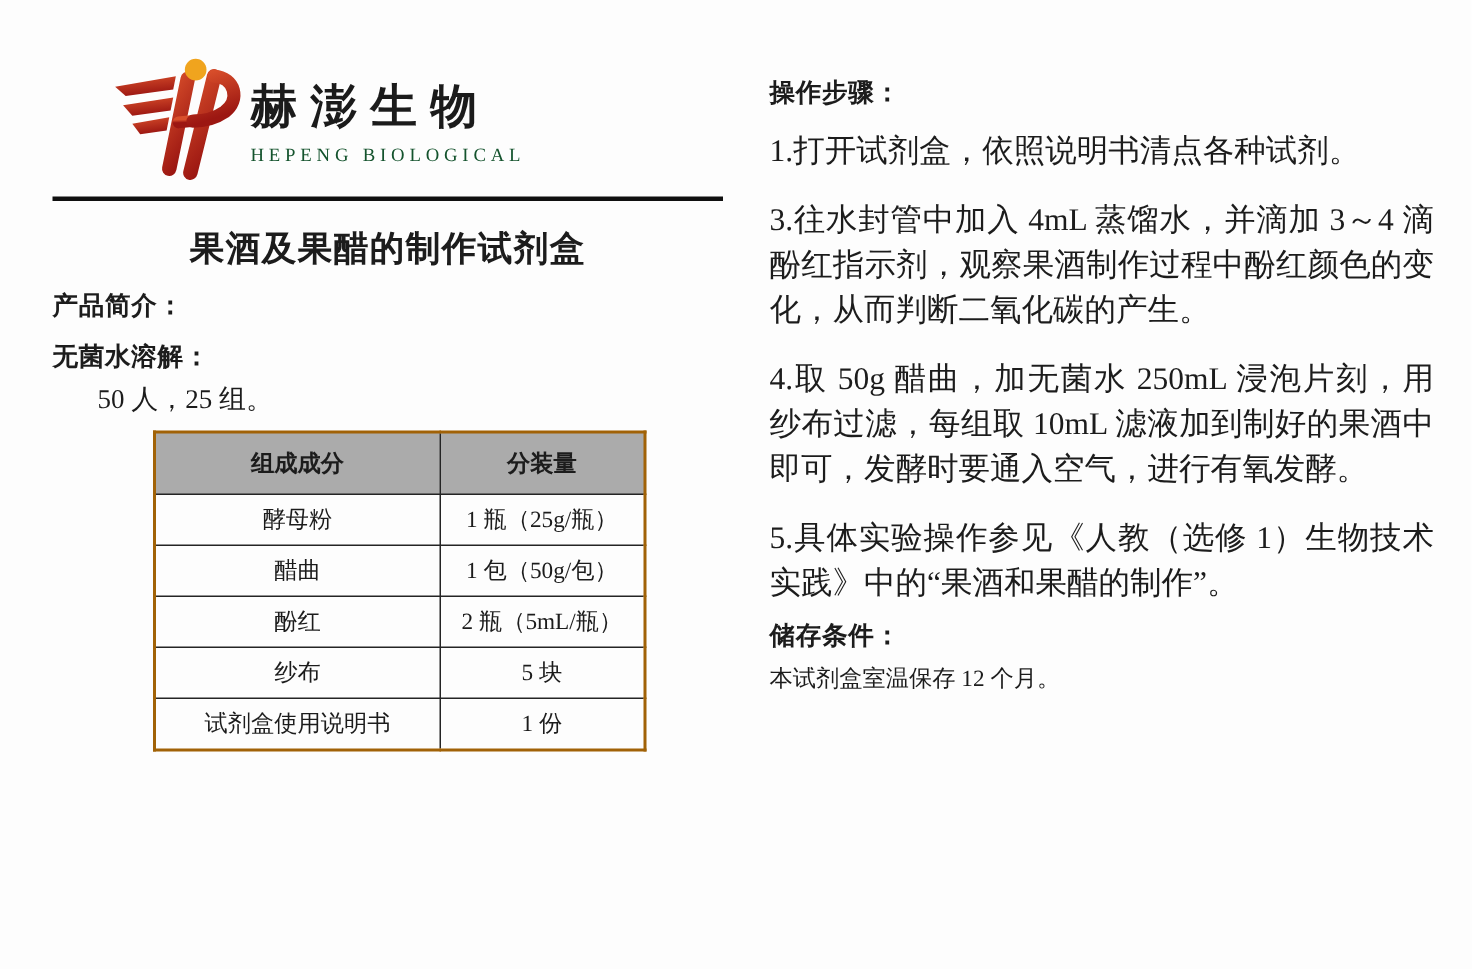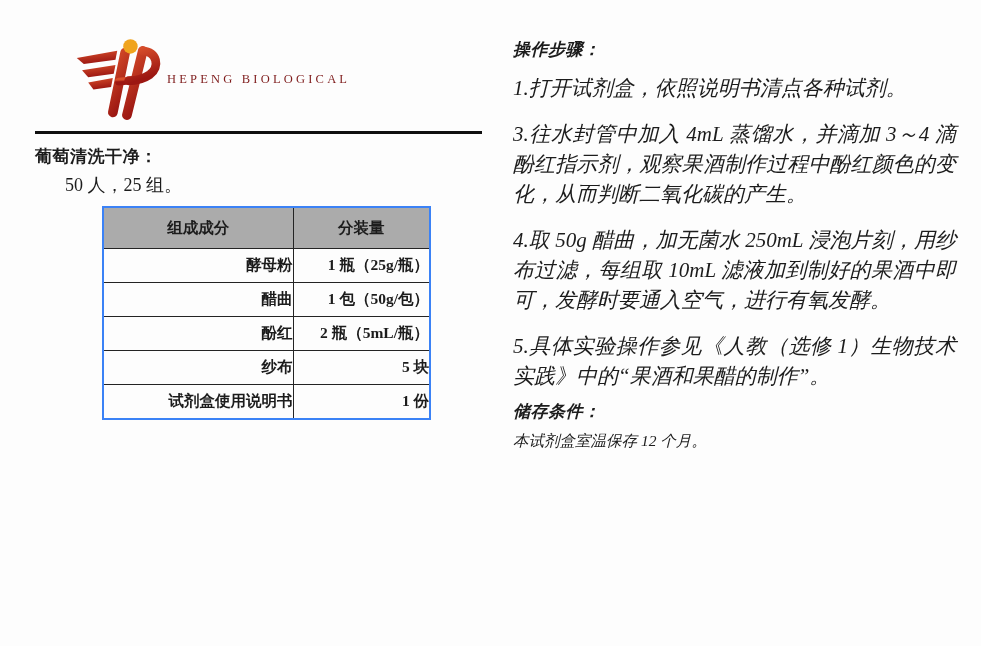--- a/index.html
+++ b/index.html
@@ -44,22 +44,22 @@
     font-size: 31px;
     font-weight: bold;
     letter-spacing: 9px;
     color: #1b1b1b;
     line-height: 34px;
     white-space: nowrap;
   }
   .brand-en {
     font-size: 12.5px;
     letter-spacing: 3.2px;
-    color: #7f1d1d;
-    margin-top: 18px;
+    color: #14532d;
+    margin-top: 8px;
     white-space: nowrap;
   }
   .rule {
     height: 3px;
     background: #101010;
     margin-top: 11px;
     width: 447px;
   }
   .doc-title {
     text-align: center;
@@ -85,43 +85,42 @@
     font-size: 18px;
     line-height: 24px;
     padding-left: 30px;
     margin-top: 5px;
   }
   .kit-table {
     border-collapse: collapse;
     margin: 9px 0 0 67px;
     width: 327px;
     table-layout: fixed;
-    border: 2px solid #3b82f6;
+    border: 2px solid #a16207;
   }
   .kit-table th, .kit-table td {
     border: 1px solid #242424;
     text-align: center;
     font-size: 15.5px;
     padding: 0;
   }
   .kit-table th {
     background: #ababab;
     height: 40px;
     font-weight: bold;
   }
-  .kit-table td { height: 33px; font-weight: bold; text-align: right; }
+  .kit-table td { height: 33px; font-weight: normal; }
   .col-comp { width: 190px; }
   .col-qty  { width: 137px; }
 
   
   .right-col {
     position: absolute;
-    left: 513px; top: 0;
+    left: 513px; top: 12px;
     width: 443px;
-    font-style: italic;
   }
   .steps-heading { margin-top: 38px; }
   .step-par {
     font-size: 21px;
     line-height: 30px;
     text-align: justify;
     margin: 16px 0 2px 0;
   }
   .step-par.first { margin-top: 12px; }
   .storage-heading { margin-top: 9px; }
@@ -154,29 +153,32 @@
         <g stroke="url(#rg)" fill="none" stroke-linecap="round">
           <path d="M57,16 L43,84" stroke-width="11"></path>
           <path d="M77,14 L59,87" stroke-width="11"></path>
           <path d="M50,49 L69,47" stroke-width="9"></path>
           <path d="M77,14 C93,15 97,32 85,41 C77,46.5 68,48 61,48" stroke-width="10"></path>
         </g>
 
         <circle cx="63" cy="9" r="8.2" fill="#f0a41e"></circle>
       </svg>
       <div class="logotype">
+        <div class="brand-cn">赫澎生物</div>
         <div class="brand-en">HEPENG BIOLOGICAL</div>
       </div>
     </div>
 
     <div class="rule"></div>
 
-
-
-    <div class="sec-heading">葡萄清洗干净：</div>
+    <div class="doc-title">果酒及果醋的制作试剂盒</div>
+
+    <div class="sec-heading">产品简介：</div>
+
+    <div class="sec-heading">无菌水溶解：</div>
     <div class="spec-line">50 人，25 组。</div>
 
 
     <table class="kit-table">
       <colgroup>
           <col class="col-comp">
           <col class="col-qty">
         </colgroup>
       <thead>
         <tr>

